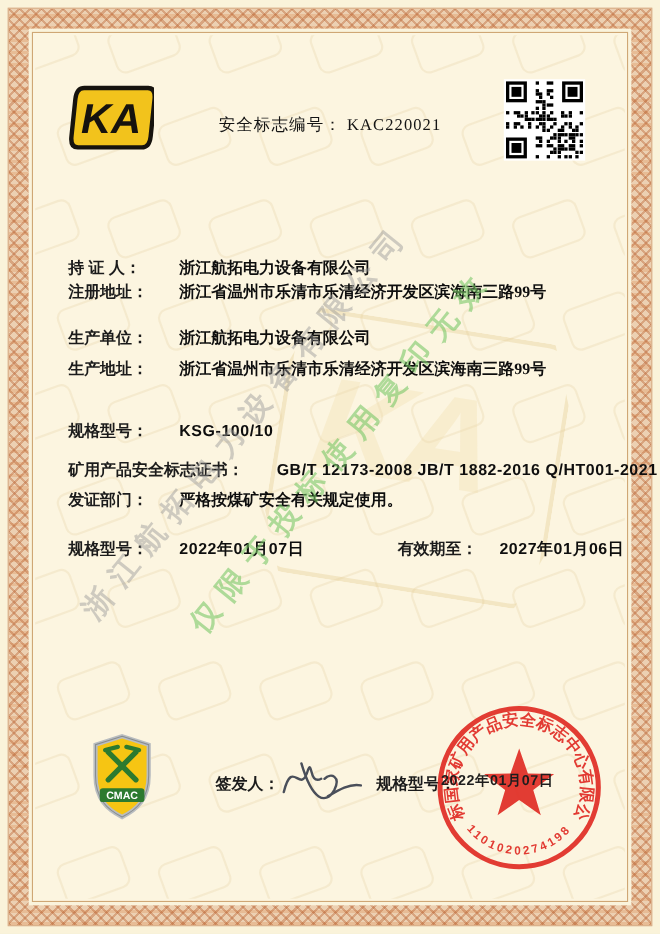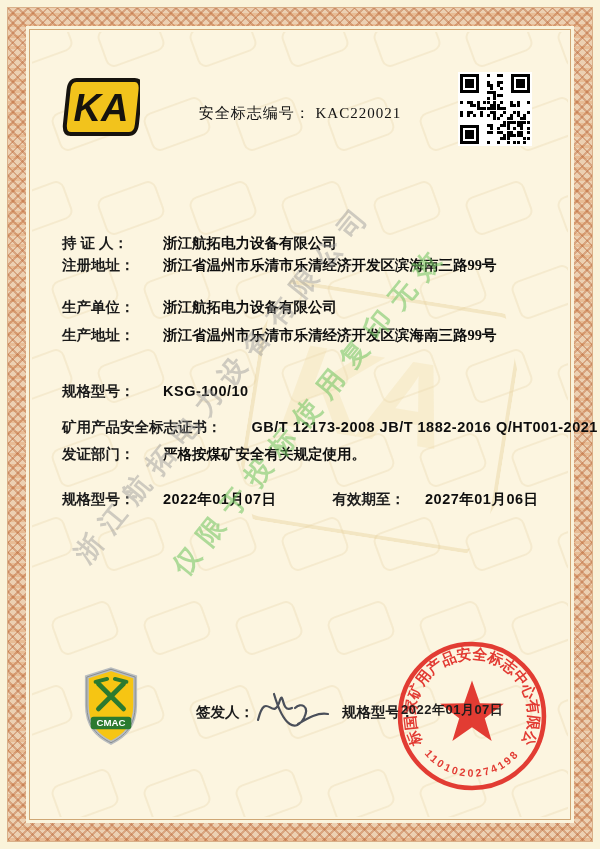--- a/index.html
+++ b/index.html
@@ -302,21 +302,21 @@
     <span class="val sans">GB/T 12173-2008 JB/T 1882-2016 Q/HT001-2021</span>
   </div>
   <div class="row" style="top:445px">
     <span class="lbl">发证部门：</span>
     <span class="val">严格按煤矿安全有关规定使用。</span>
   </div>
 
   <div class="row" style="top:490px">
     <span class="lbl">规格型号：</span>
     <span class="val sans">2022年01月07日</span>
-    <span class="pair-lbl" style="margin-left:52px">有效期至：</span>
+    <span class="pair-lbl" style="margin-left:81px">有效期至：</span>
     <span class="val sans" style="margin-left:16px">2027年01月06日</span>
   </div>
 
 
   <div class="wm wm-gray">浙江航拓电力设备有限公司</div>
   <div class="wm wm-green">仅限于投标使用复印无效</div>
 
   <svg class="cmac" viewBox="0 0 60 82">
     <path d="M30 3 L55 11 L55 40 C55 62 44 72 30 79 C16 72 5 62 5 40 L5 11 Z" fill="#f6c513" stroke="#b9bdc0" stroke-width="4"></path>
     <path d="M30 3 L55 11 L55 40 C55 62 44 72 30 79 C16 72 5 62 5 40 L5 11 Z" fill="none" stroke="#888d90" stroke-width="1"></path>

